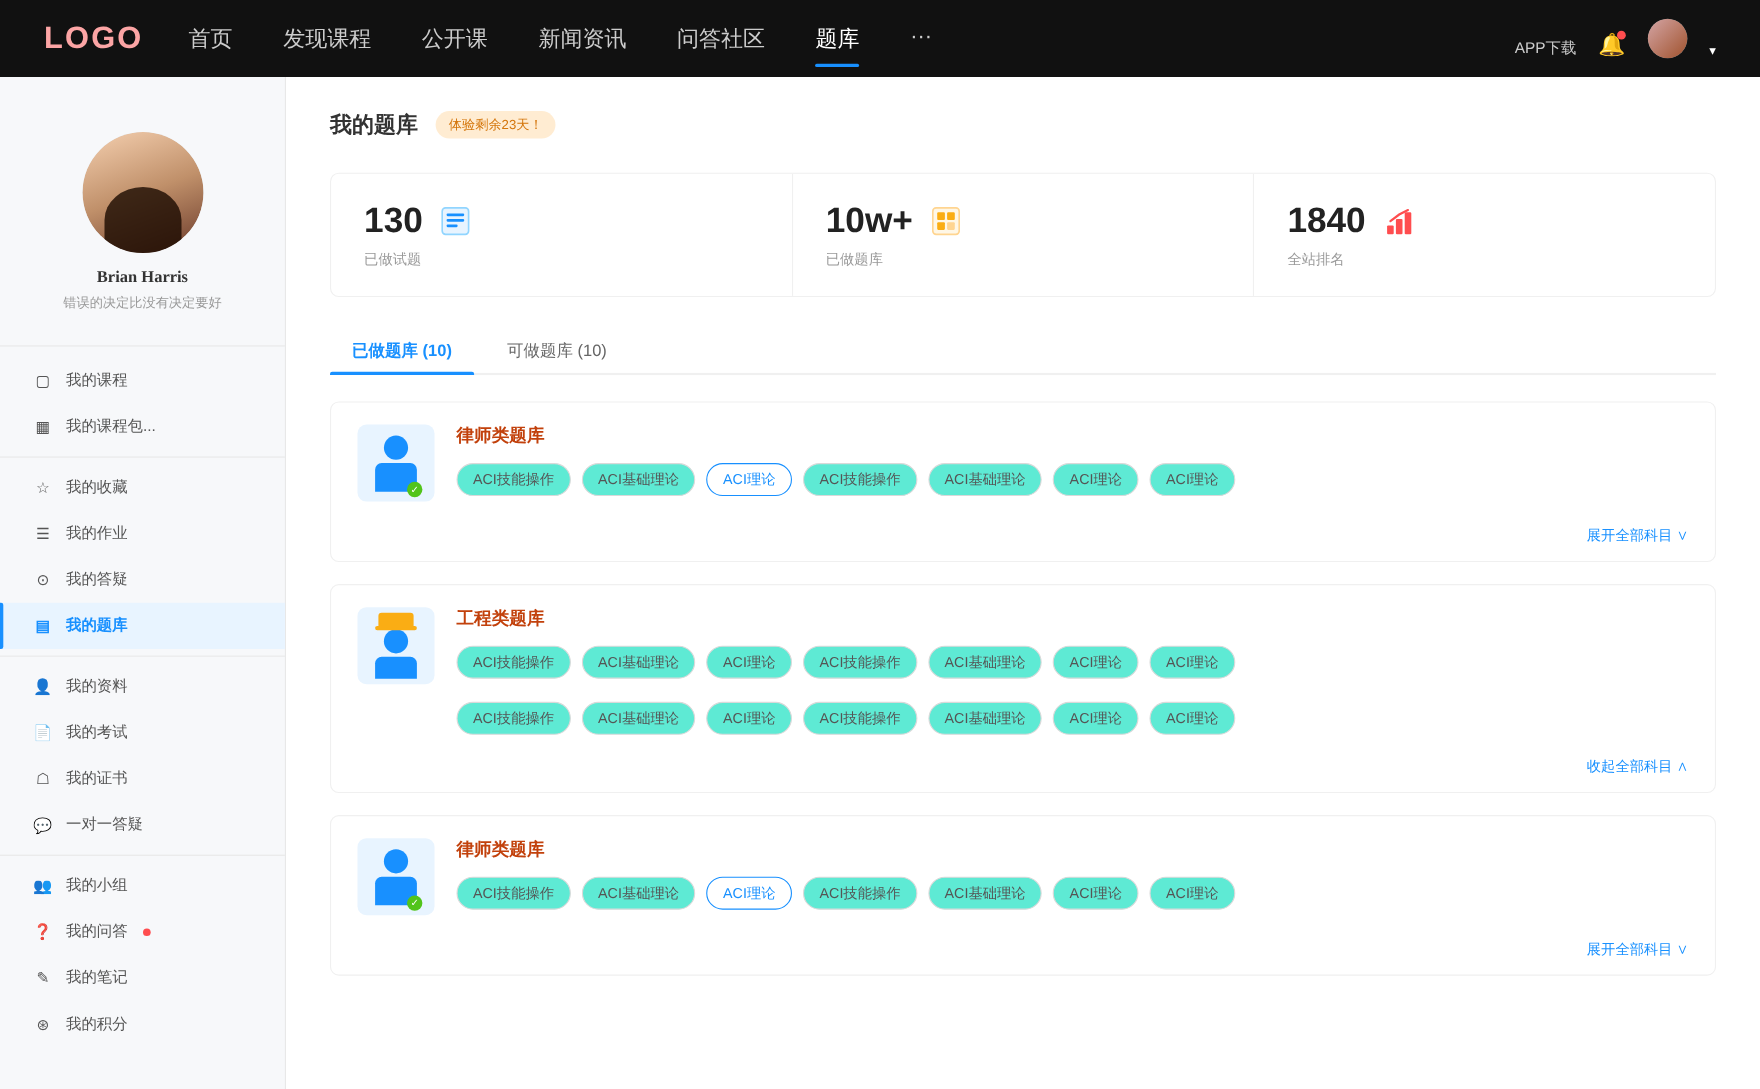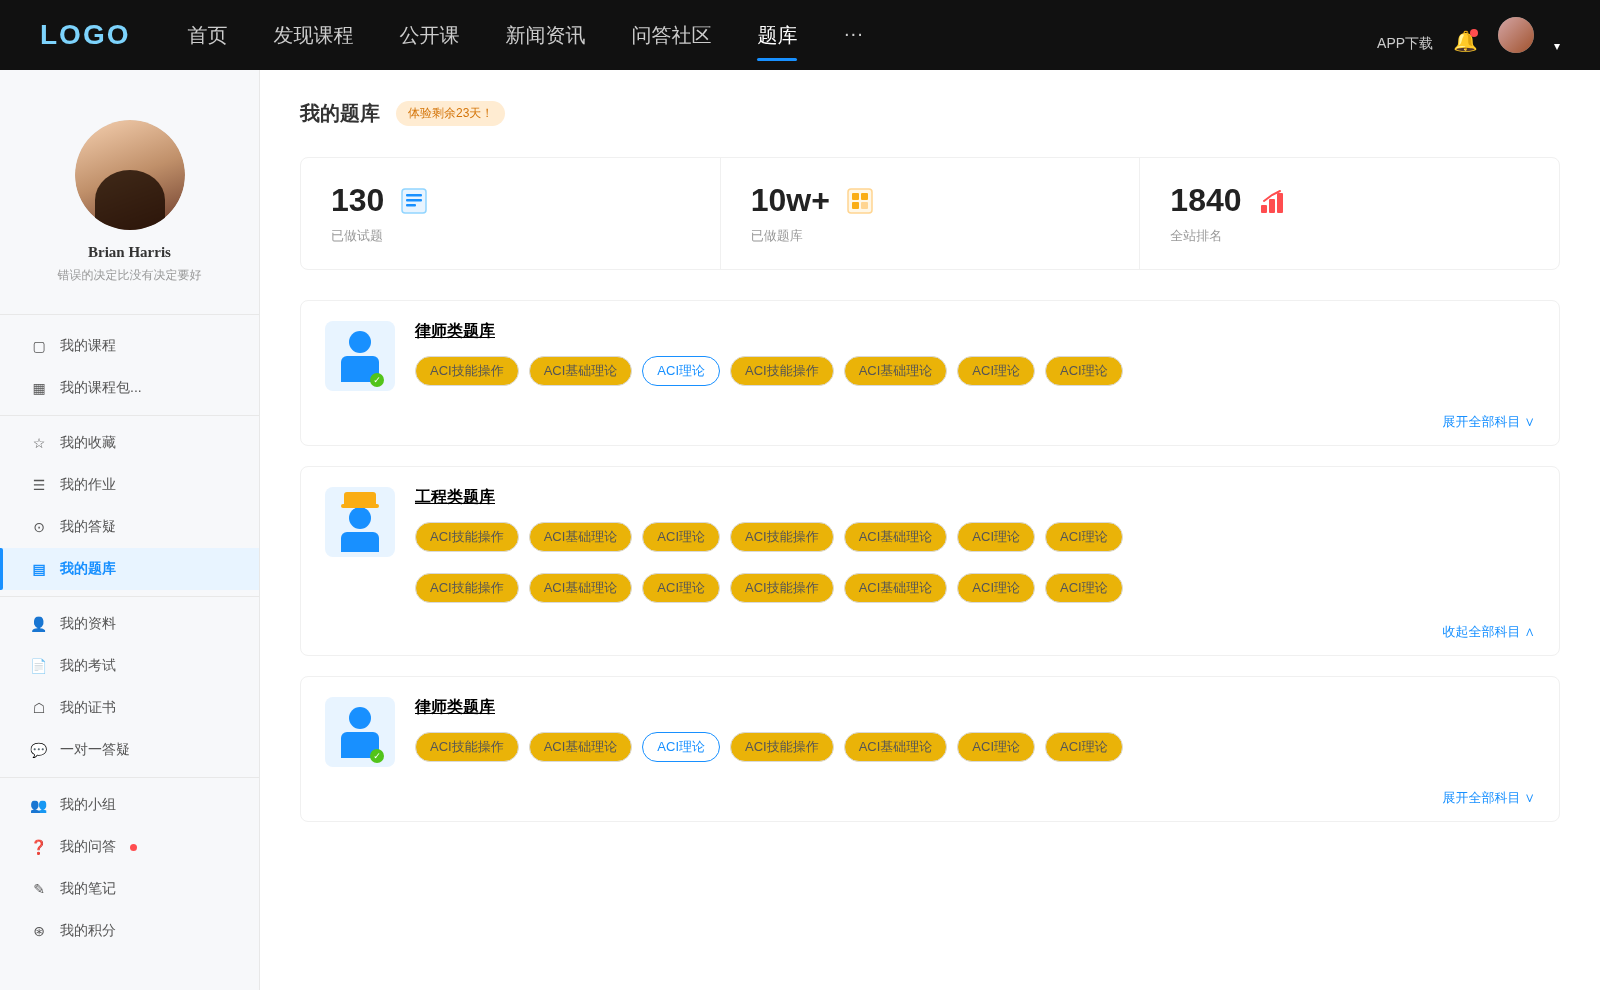--- a/index.html
+++ b/index.html
@@ -10,25 +10,25 @@
       background: #111;
       height: 70px;
       display: flex;
       align-items: center;
       padding: 0 40px;
       position: fixed;
       top: 0; left: 0; right: 0;
       z-index: 100;
     }
     .nav-logo {
-      color: #7dd3fc;
+      color: #fca5a5;
       font-size: 28px;
       font-weight: bold;
       letter-spacing: 2px;
-      margin-right: 47px;
+      margin-right: 31px;
     }
     .nav-links {
       display: flex;
       gap: 36px;
       flex: 1;
     }
     .nav-link {
       color: #ccc;
       font-size: 20px;
       cursor: pointer;
@@ -313,38 +313,37 @@
       background: #e8f4ff;
       border-radius: 8px;
       display: flex;
       align-items: center;
       justify-content: center;
       flex-shrink: 0;
     }
     .qbank-card-title {
       font-size: 16px;
       font-weight: 600;
-      color: #000000;
+      color: #c2410c;
       margin-bottom: 14px;
-      text-decoration: underline;
     }
     .qbank-tags {
       display: flex;
       flex-wrap: wrap;
       gap: 10px;
       align-items: center;
     }
     .qbank-tag {
       padding: 5px 14px;
       border: 1px solid #d9d9d9;
       border-radius: 20px;
       font-size: 13px;
       color: #555;
       cursor: pointer;
-      background: #eab308;
+      background: #5eead4;
     }
     .qbank-tag.active-tag {
       border-color: #1890ff;
       color: #1890ff;
       background: white;
     }
     .qbank-card-footer {
       padding: 6px 24px 14px;
       display: flex;
       justify-content: flex-end;
@@ -518,20 +517,24 @@
               <rect x="13" y="14" width="6" height="14" rx="1" fill="#ff4d4f"></rect>
               <rect x="21" y="8" width="6" height="20" rx="1" fill="#ff4d4f"></rect>
               <polyline points="8,16 16,10 24,6" fill="none" stroke="#ff4d4f" stroke-width="2" stroke-linecap="round"></polyline>
             </svg>
           </div>
         </div>
         <span class="stat-label">全站排名</span>
       </div>
     </div>
 
+    <div class="tabs-row">
+      <div class="tab-item active">已做题库 (10)</div>
+      <div class="tab-item">可做题库 (10)</div>
+    </div>
 
     <div class="qbank-card">
       <div class="qbank-card-header">
         <div class="qbank-icon-box">
           <div style="text-align:center; position:relative;">
             <div style="width:22px;height:22px;background:#1890ff;border-radius:50%;margin:0 auto 3px;"></div>
             <div style="width:38px;height:26px;background:#1890ff;border-radius:6px 6px 0 0;margin:0 auto;position:relative;">
               <div style="position:absolute;bottom:-5px;right:-5px;width:14px;height:14px;background:#52c41a;border-radius:50%;display:flex;align-items:center;justify-content:center;color:white;font-size:9px;">✓</div>
             </div>
           </div>

